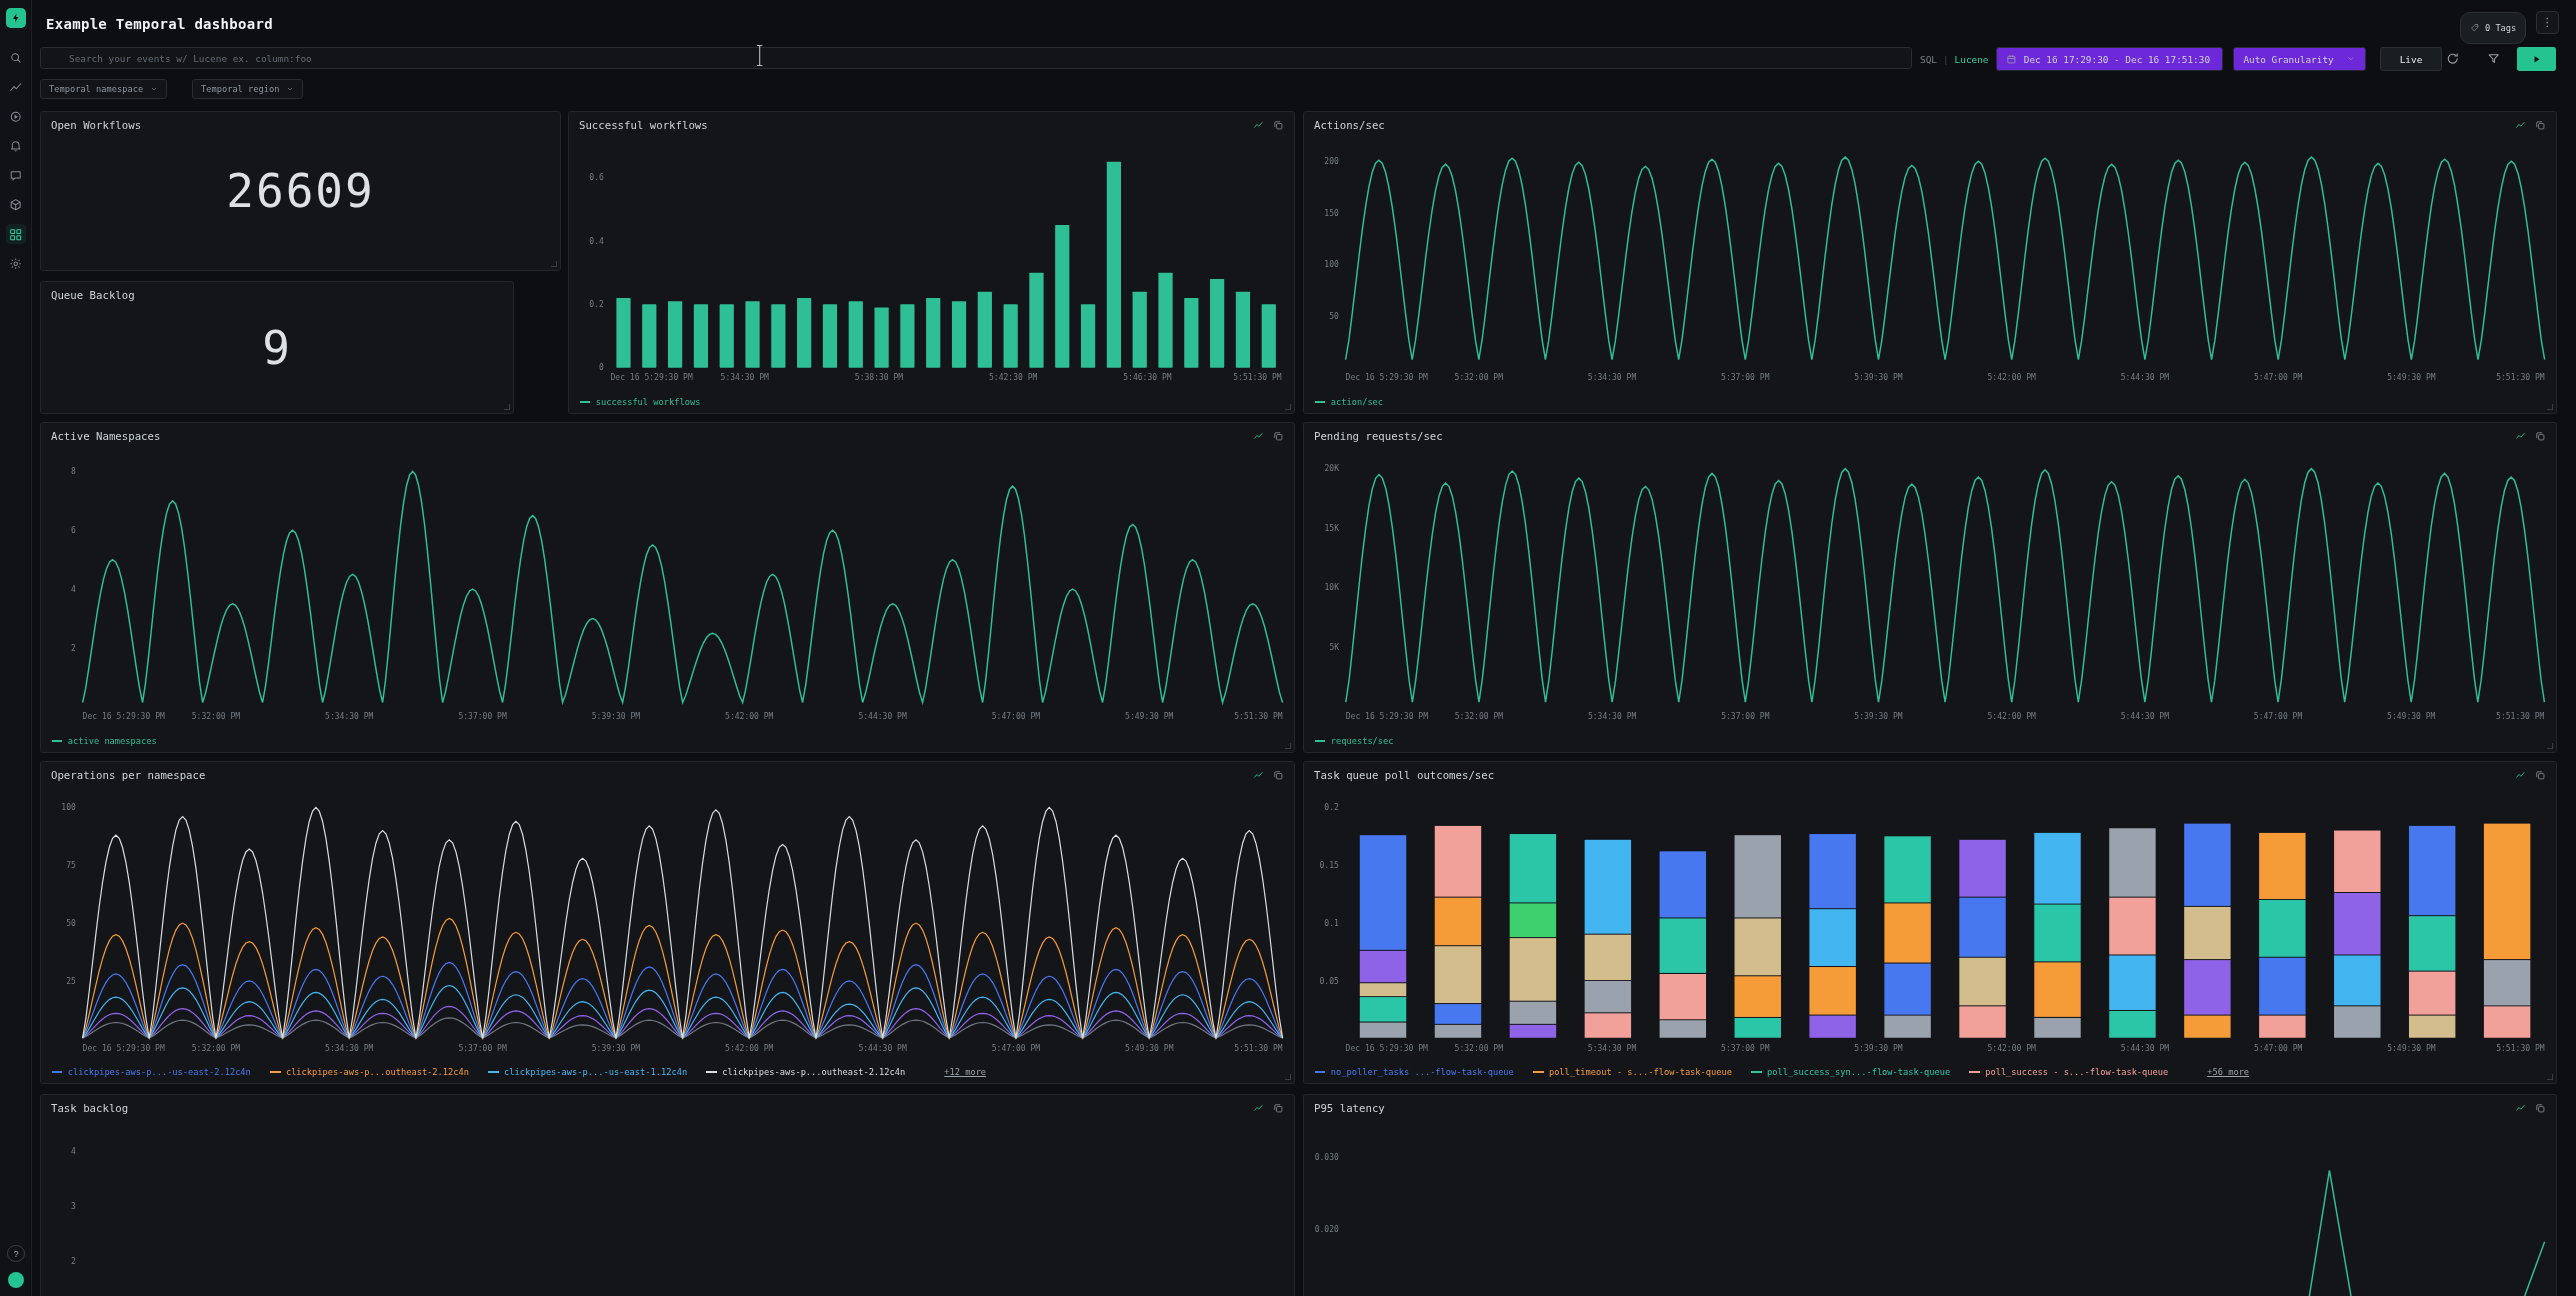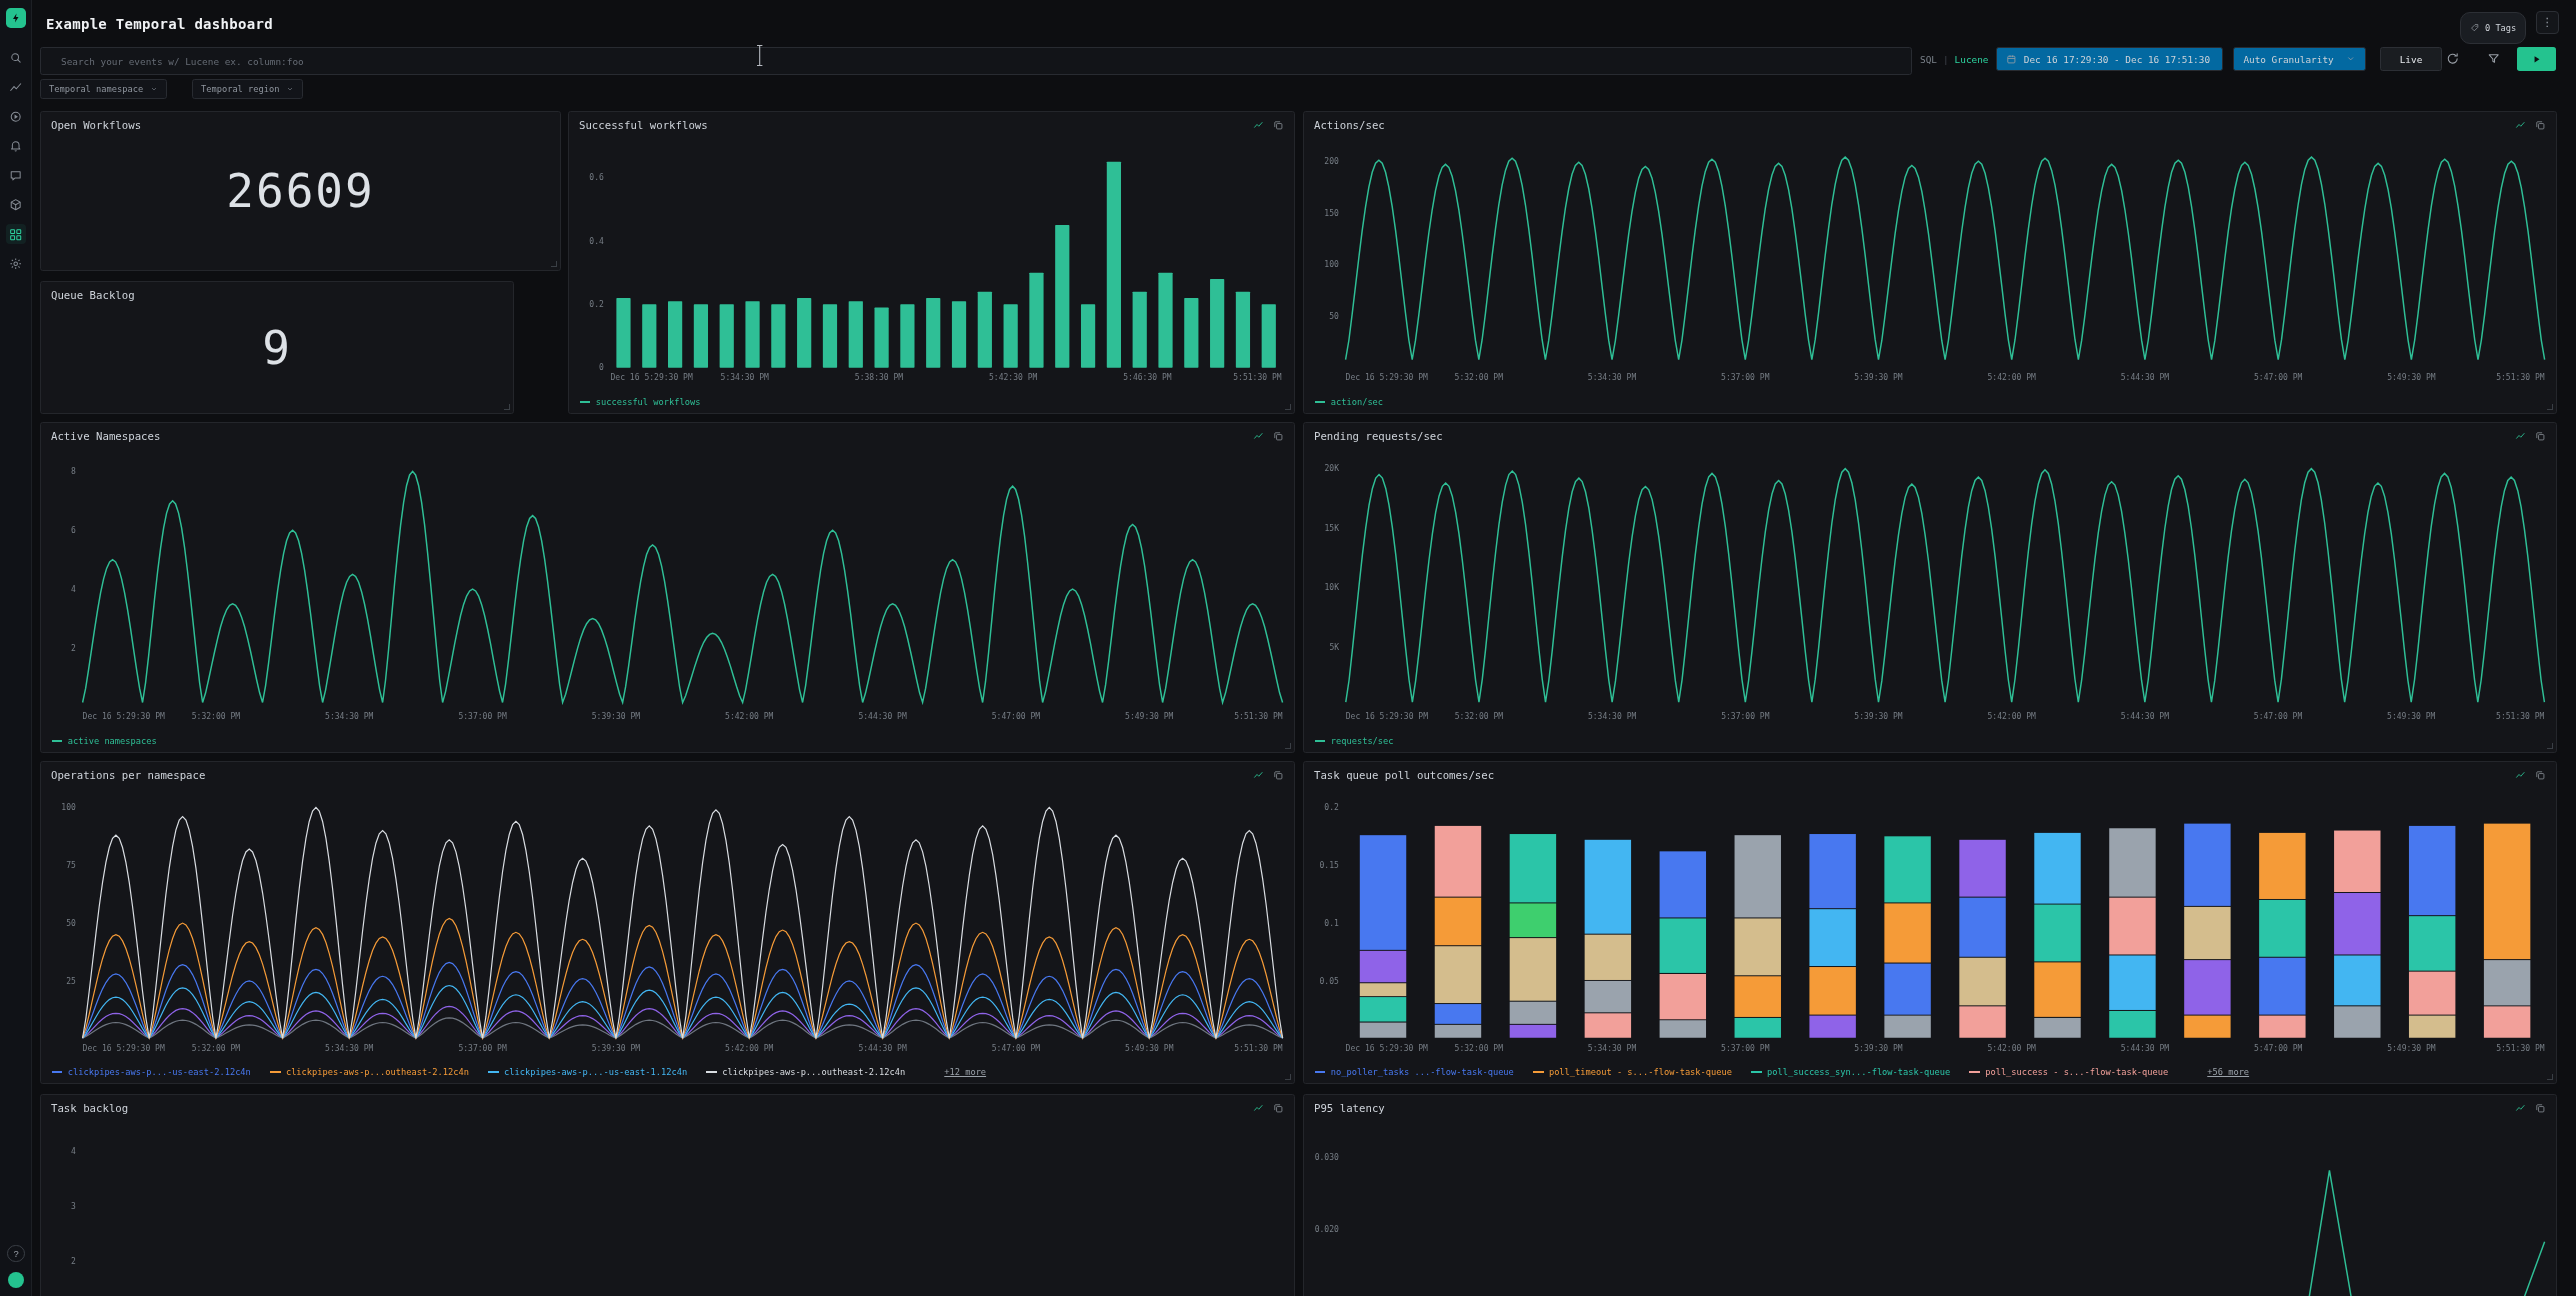--- a/index.html
+++ b/index.html
@@ -25,29 +25,29 @@
   .avatar { width:16px; height:16px; border-radius:50%; background:#24c38f; color:#0c0e10; font-size:8.7px;
     display:flex; align-items:center; justify-content:center; cursor:pointer; }
   
   .page-title { position:absolute; left:46px; top:16px; font-size:14px; font-weight:bold; color:#f0f2f5; letter-spacing:0.3px; }
   .tags-badge { position:absolute; right:50px; top:12px; height:32px; padding:0 8.7px; border-radius:10px;
     background:#1a1d22; border:0.7px solid #2c2f35; display:flex; align-items:center; gap:5.4px;
     font-size:8.7px; color:#d0d4da; cursor:pointer; }
   .kebab { position:absolute; right:17.4px; top:10.7px; width:23px; height:23px; border:0.7px solid #2c2f35;
     border-radius:4px; background:#14161a; color:#9aa0a8; font-size:11.4px; cursor:pointer; }
   
-  .search-input { position:absolute; left:40px; top:47px; width:1872px; height:28px;
+  .search-input { position:absolute; left:40px; top:47px; width:1872px; height:22px;
     background:#121418; border:0.7px solid #282b31; border-radius:2.7px; color:#e6e9ed;
-    padding:0 20px; font-size:9.4px; font-family:"DejaVu Sans Mono", monospace; outline:none; }
+    padding:0 28px; font-size:9.4px; font-family:"DejaVu Sans Mono", monospace; outline:none; }
   .search-input::placeholder { color:#656b74; }
   .mode { position:absolute; left:1920px; top:47px; height:24px; display:flex; align-items:center; gap:6px; font-size:9.4px; }
   .mode .sql { color:#7b828b; cursor:pointer; }
   .mode .div { color:#3f444b; }
   .mode .lucene { color:#2dd4a0; cursor:pointer; }
-  .chip { background:#0369a1; border:0.7px solid #282b31; border-radius:2.7px; height:24px;
+  .chip { background:#6d28d9; border:0.7px solid #282b31; border-radius:2.7px; height:24px;
     display:flex; align-items:center; gap:6.7px; padding:0 9.4px; font-size:9.4px; color:#ced3d9; cursor:pointer; }
   .date-chip { position:absolute; left:1996px; top:47px; width:227px; }
   .granularity { position:absolute; left:2233px; top:47px; width:133px; justify-content:space-between; }
   .live-btn { position:absolute; left:2380px; top:47px; width:62px; height:24px; background:#1a1d21;
     border:0.7px solid #2c2f35; border-radius:2.7px; color:#e8ebef; font-size:9.4px;
     font-family:"DejaVu Sans Mono", monospace; cursor:pointer; }
   .icon-btn { position:absolute; top:48px; width:21.5px; height:21.5px; background:none; border:none;
     color:#9aa0a8; cursor:pointer; display:flex; align-items:center; justify-content:center; }
   .refresh-btn { left:2442px; }
   .filter-btn { left:2483px; }

